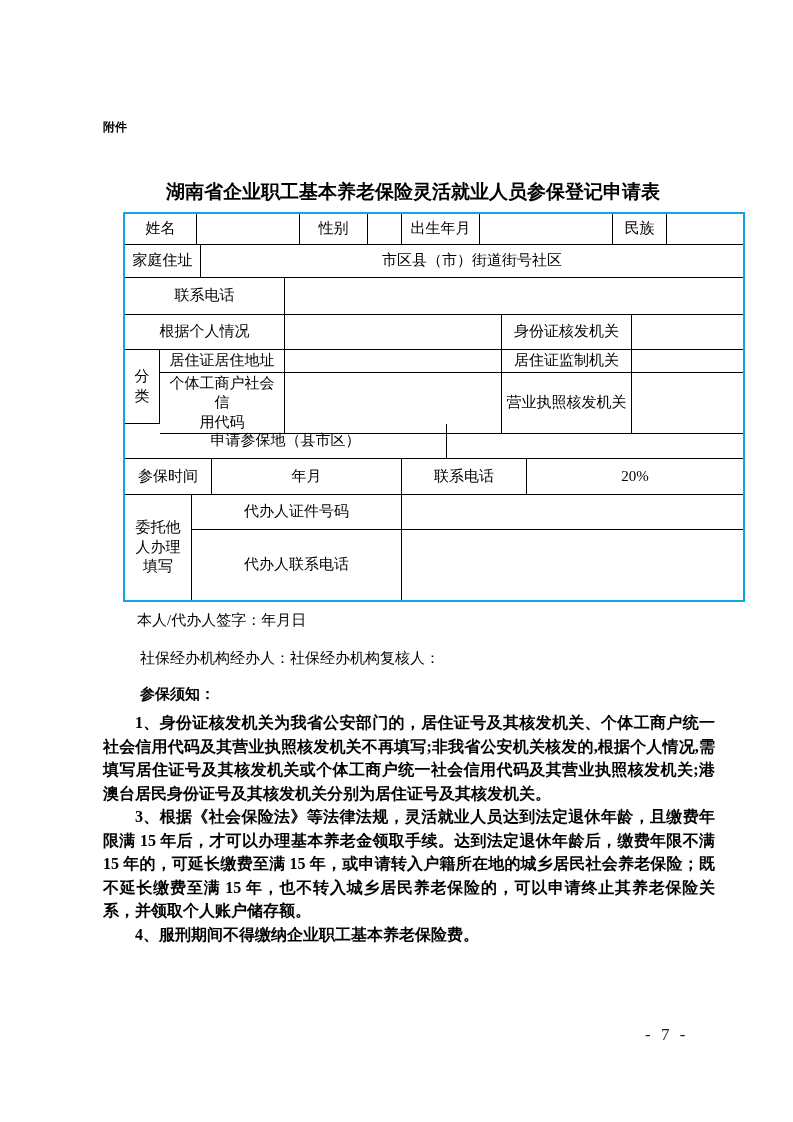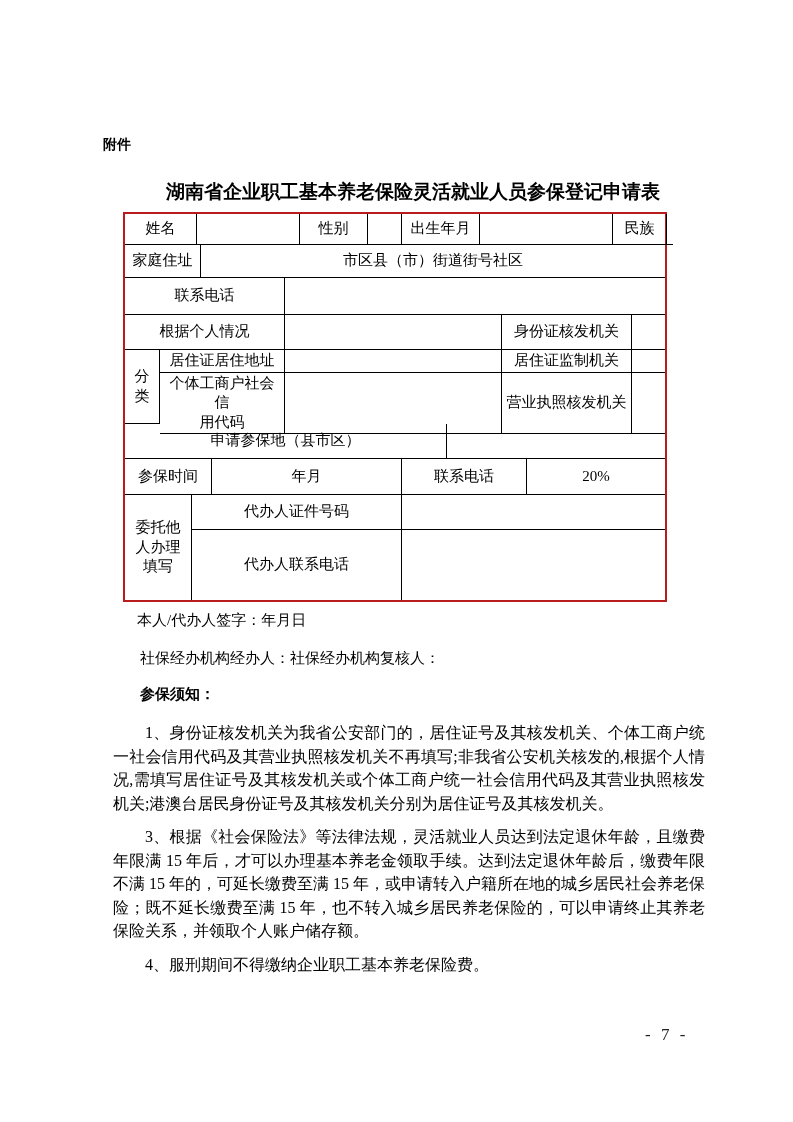--- a/index.html
+++ b/index.html
@@ -9,32 +9,32 @@
     width: 793px;
     height: 1122px;
     background: #ffffff;
     color: #000;
     font-family: "Liberation Serif", serif;
     overflow: hidden;
   }
   .heiti { font-family: "Liberation Sans", sans-serif; font-weight: bold; }
 
   .attachment {
-    position: absolute; left: 103px; top: 136px;
-    font-size: 14px;
+    position: absolute; left: 103px; top: 119px;
+    font-size: 12px;
   }
   .doc-title {
     position: absolute; left: 123px; top: 179px; width: 580px;
     text-align: center; font-size: 19px;
   }
 
   
   .ftable {
-    position: absolute; left: 123px; top: 212px; width: 544px;
-    border: 2px solid #b91c1c;
+    position: absolute; left: 123px; top: 212px; width: 622px;
+    border: 2px solid #0ea5e9;
     font-size: 15px; line-height: 1.3;
   }
   .trow { display: flex; width: 100%; }
   .cell {
     border-right: 1.5px solid #000;
     border-bottom: 1.5px solid #000;
     display: flex; align-items: center; justify-content: center;
     text-align: center; padding: 1px 3px;
     overflow: hidden;
   }
@@ -54,21 +54,21 @@
   .grow { flex: 1 1 auto; }
 
   
   .sig-applicant { position: absolute; left: 137px; top: 611px; font-size: 15px; }
   .sig-agency    { position: absolute; left: 140px; top: 649px; font-size: 15px; }
   .notice-head   { position: absolute; left: 140px; top: 685px; font-size: 15px; }
   .notice-body {
     position: absolute; left: 103px; top: 711px; width: 612px;
     font-size: 16px; line-height: 23.5px; text-align: justify;
   }
-  .notice-body p { margin: 10px; text-indent: 2em; }
+  .notice-body p { margin: 0; text-indent: 2em; font-weight: bold; }
   .page-number {
     position: absolute; left: 645px; top: 1025px;
     font-size: 17px; letter-spacing: 3px; color: #222;
   }
 </style>
 </head>
 <body>
 
 <div class="page">
 

